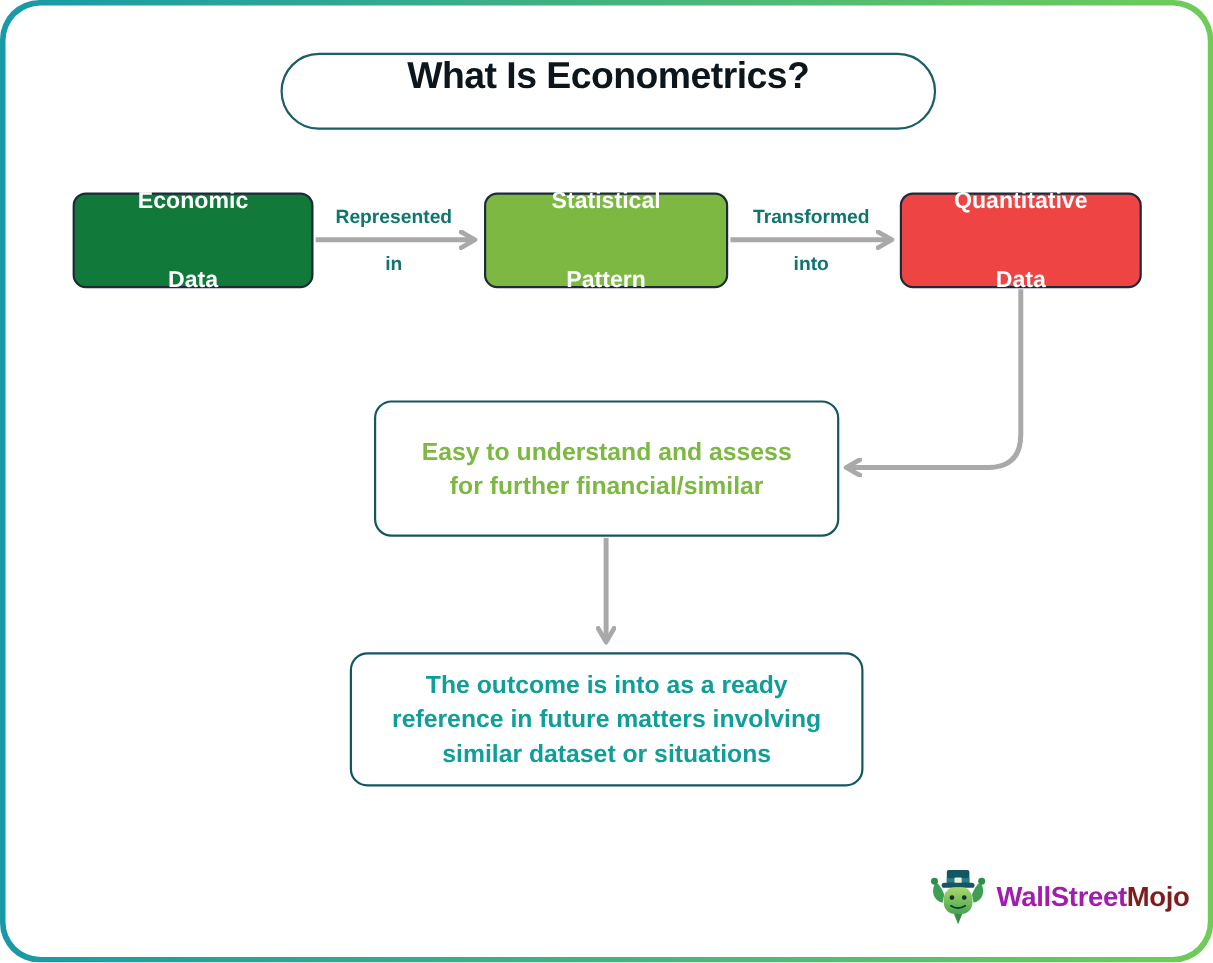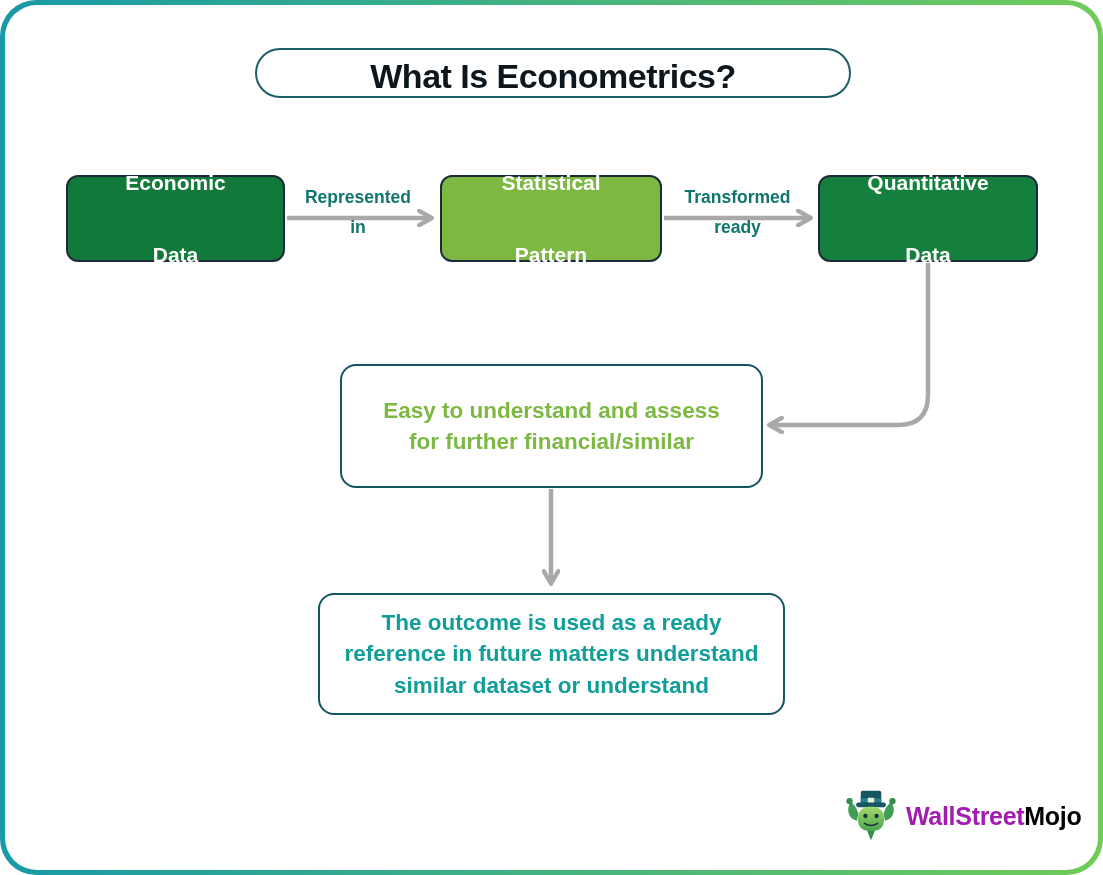--- a/index.html
+++ b/index.html
@@ -15,67 +15,67 @@
   .canvas{
     position:relative;
     width:1093px;height:865px;
     background:#ffffff;
     border-radius:32px;
     overflow:hidden;
   }
   .connectors{position:absolute;left:0;top:0;pointer-events:none;}
 
   .title-pill{
-    position:absolute;left:250px;top:43px;width:596px;height:50px;
+    position:absolute;left:250px;top:43px;width:596px;height:70px;
     box-sizing:border-box;
     border:2px solid #1b5e68;border-radius:36px;
-    display:flex;align-items:flex-end;justify-content:center;
+    display:flex;align-items:flex-start;justify-content:center;
     background:#ffffff;
   }
   .title-pill span{
     font-size:34px;font-weight:bold;color:#0c161c;letter-spacing:-0.5px;
   }
 
   .node{
     position:absolute;height:87px;box-sizing:border-box;
     border:2px solid #1c2b39;border-radius:12px;
     display:flex;flex-direction:column;align-items:center;justify-content:center;
     color:#ffffff;font-size:21px;font-weight:bold;line-height:1.5;
     text-align:center;
     gap:41px;
   }
   .node-economic{left:61px;top:170px;width:219px;background:#117a3a;}
   .node-statistical{left:435px;top:170px;width:222px;background:#7db843;text-align:center;}
-  .node-quantitative{left:813px;top:170px;width:220px;background:#15803d;}
+  .node-quantitative{left:813px;top:170px;width:220px;background:#ef4444;}
 
   .edge-label{
     position:absolute;top:181px;text-align:center;
     font-size:17.5px;font-weight:bold;color:#0f766e;
   }
   .edge-label .l1{height:22px;line-height:22px;}
-  .edge-label .l2{margin-top:8px;height:22px;line-height:22px;}
+  .edge-label .l2{margin-top:20px;height:22px;line-height:22px;}
   .edge-represented{left:283px;width:140px;}
   .edge-transformed{left:660px;width:145px;}
 
   .result-box{
     position:absolute;box-sizing:border-box;background:#ffffff;
     border:2px solid #14565f;border-radius:16px;
     display:flex;flex-direction:column;align-items:center;justify-content:center;
     font-size:22.5px;font-weight:bold;line-height:1.38;text-align:left;
   }
   .result-assessment{left:335px;top:359px;width:423px;height:124px;color:#7db843;}
   .result-outcome{left:313px;top:588px;width:467px;height:122px;color:#0f9e99;}
 
   .logo{
     position:absolute;left:838px;top:782px;height:58px;
     display:flex;align-items:center;gap:7px;
   }
   .logo-text{font-size:25px;font-weight:bold;letter-spacing:-0.3px;}
   .logo-text .dark{color:#a21caf;}
-  .logo-text .accent{color:#000000;}
+  .logo-text .accent{color:#7f1d1d;}
 </style>
 </head>
 <body>
 
 <div class="frame">
   <div class="canvas">
 
     <svg class="connectors" width="1093" height="865" viewBox="0 0 1093 865">
       <defs>
         <marker id="arrowhead" viewBox="0 0 10 10" refX="7" refY="5" markerWidth="4" markerHeight="4" orient="auto">
@@ -107,32 +107,32 @@
       <div>Data</div>
     </div>
 
     <div class="edge-label edge-represented">
       <div class="l1">Represented</div>
       <div class="l2">in</div>
     </div>
 
     <div class="edge-label edge-transformed">
       <div class="l1">Transformed</div>
-      <div class="l2">ready</div>
+      <div class="l2">into</div>
     </div>
 
     <div class="result-box result-assessment">
       <div>Easy to understand and assess</div>
       <div>for further financial/similar</div>
     </div>
 
     <div class="result-box result-outcome">
-      <div>The outcome is used as a ready</div>
-      <div>reference in future matters understand</div>
-      <div>similar dataset or understand</div>
+      <div>The outcome is into as a ready</div>
+      <div>reference in future matters involving</div>
+      <div>similar dataset or situations</div>
     </div>
 
     <div class="logo">
       <svg width="56" height="58" viewBox="0 0 60 60">
         <defs>
           <linearGradient id="faceGrad" x1="0" y1="0" x2="0" y2="1">
             <stop offset="0" stop-color="#a8d96b"></stop>
             <stop offset="1" stop-color="#46a450"></stop>
           </linearGradient>
         </defs>

